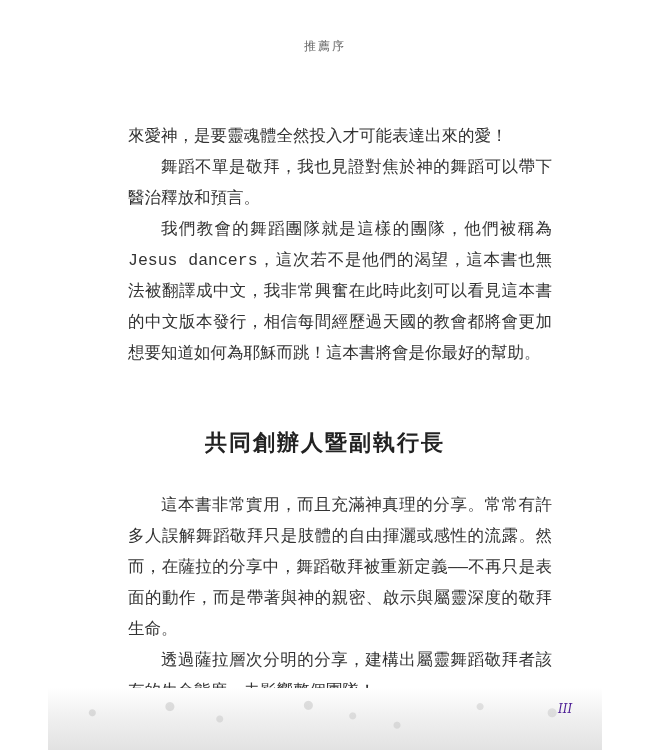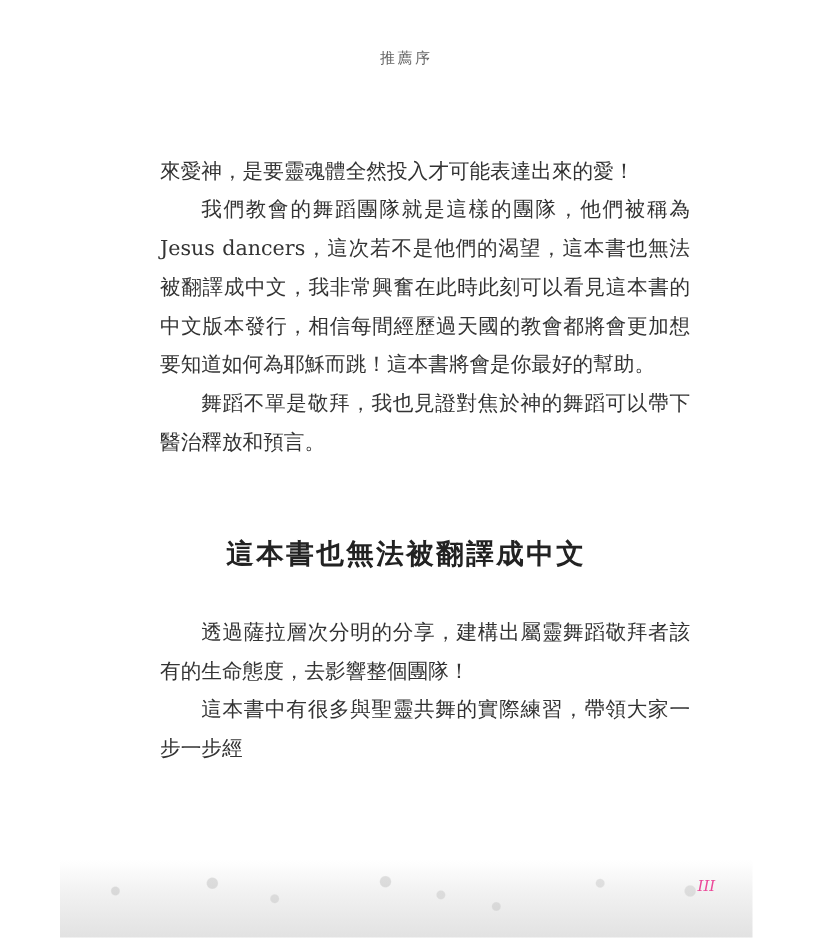--- a/index.html
+++ b/index.html
@@ -3,58 +3,59 @@
 <meta charset="utf-8">
 <style>
   html, body { margin:0; padding:0; background:#ffffff; }
   body { width:650px; height:750px; position:relative; overflow:hidden;
          font-family: "DejaVu Serif", "Liberation Serif", serif; color:#2a2a2a; }
   .page { position:absolute; left:0; top:0; width:650px; height:750px; }
   .running-head { position:absolute; top:38px; left:0; width:650px; text-align:center;
                   font-size:12px; color:#666; letter-spacing:2px; }
   .body-text { position:absolute; left:128px; width:424px; font-size:16.5px; line-height:31px;
                color:#333; text-align:justify; }
-  .body-text p { margin:0; }
+  .body-text p { margin:0;font-family:Liberation Mono, monospace; }
   .indent { text-indent:2em; }
   .block1 { top:121px; }
   .sig-name { position:absolute; top:348px; right:98px; font-size:17px; font-weight:bold; color:#222; }
   .sig-title { position:absolute; top:374px; right:98px; font-family:"DejaVu Sans","Liberation Sans",sans-serif;
                font-size:11px; color:#333; letter-spacing:0.2px; }
   .section-heading { position:absolute; top:428px; left:0; width:650px; text-align:center;
                      font-family:"DejaVu Sans","Liberation Sans",sans-serif; font-size:22px; font-weight:bold;
                      color:#222; letter-spacing:2px; }
   .block2 { top:490px; }
   .footer-band { position:absolute; left:48px; top:688px; width:554px; height:62px;
      background:
        radial-gradient(circle at 8% 40%, rgba(170,170,170,0.35) 0 3px, transparent 4px),
        radial-gradient(circle at 22% 30%, rgba(170,170,170,0.35) 0 4px, transparent 5px),
        radial-gradient(circle at 31% 50%, rgba(170,170,170,0.3) 0 3px, transparent 4px),
        radial-gradient(circle at 47% 28%, rgba(170,170,170,0.35) 0 4px, transparent 5px),
        radial-gradient(circle at 55% 45%, rgba(170,170,170,0.3) 0 3px, transparent 4px),
        radial-gradient(circle at 63% 60%, rgba(170,170,170,0.3) 0 3px, transparent 4px),
        radial-gradient(circle at 78% 30%, rgba(170,170,170,0.3) 0 3px, transparent 4px),
        radial-gradient(circle at 91% 40%, rgba(170,170,170,0.3) 0 4px, transparent 5px),
        linear-gradient(to bottom, #ffffff 0%, #f2f2f2 40%, #e2e2e2 100%); }
-  .page-number { position:absolute; top:702px; left:558px; font-size:12px; font-style:italic; color:#ec4899; }
+  .page-number { position:absolute; top:702px; left:558px; font-size:12px; font-style:italic; color:#4c1d95; }
 </style>
 </head>
 <body>
 
 <div class="page">
   <div class="running-head">推薦序</div>
 
   <div class="body-text block1">
     <p>來愛神，是要靈魂體全然投入才可能表達出來的愛！</p>
+    <p class="indent">舞蹈不單是敬拜，我也見證對焦於神的舞蹈可以帶下醫治釋放和預言。</p>
     <p class="indent">我們教會的舞蹈團隊就是這樣的團隊，他們被稱為 Jesus dancers，這次若不是他們的渴望，這本書也無法被翻譯成中文，我非常興奮在此時此刻可以看見這本書的中文版本發行，相信每間經歷過天國的教會都將會更加想要知道如何為耶穌而跳！這本書將會是你最好的幫助。</p>
-    <p class="indent">舞蹈不單是敬拜，我也見證對焦於神的舞蹈可以帶下醫治釋放和預言。</p>
   </div>
 
 
-  <div class="section-heading">這本書也無法被翻譯成中文</div>
+  <div class="section-heading">共同創辦人暨副執行長</div>
 
   <div class="body-text block2">
+    <p class="indent">這本書非常實用，而且充滿神真理的分享。常常有許多人誤解舞蹈敬拜只是肢體的自由揮灑或感性的流露。然而，在薩拉的分享中，舞蹈敬拜被重新定義——不再只是表面的動作，而是帶著與神的親密、啟示與屬靈深度的敬拜生命。</p>
     <p class="indent">透過薩拉層次分明的分享，建構出屬靈舞蹈敬拜者該有的生命態度，去影響整個團隊！</p>
     <p class="indent">這本書中有很多與聖靈共舞的實際練習，帶領大家一步一步經</p>
   </div>
 
   <div class="footer-band"></div>
   <div class="page-number">III</div>
 </div>
 
 </body></html>

